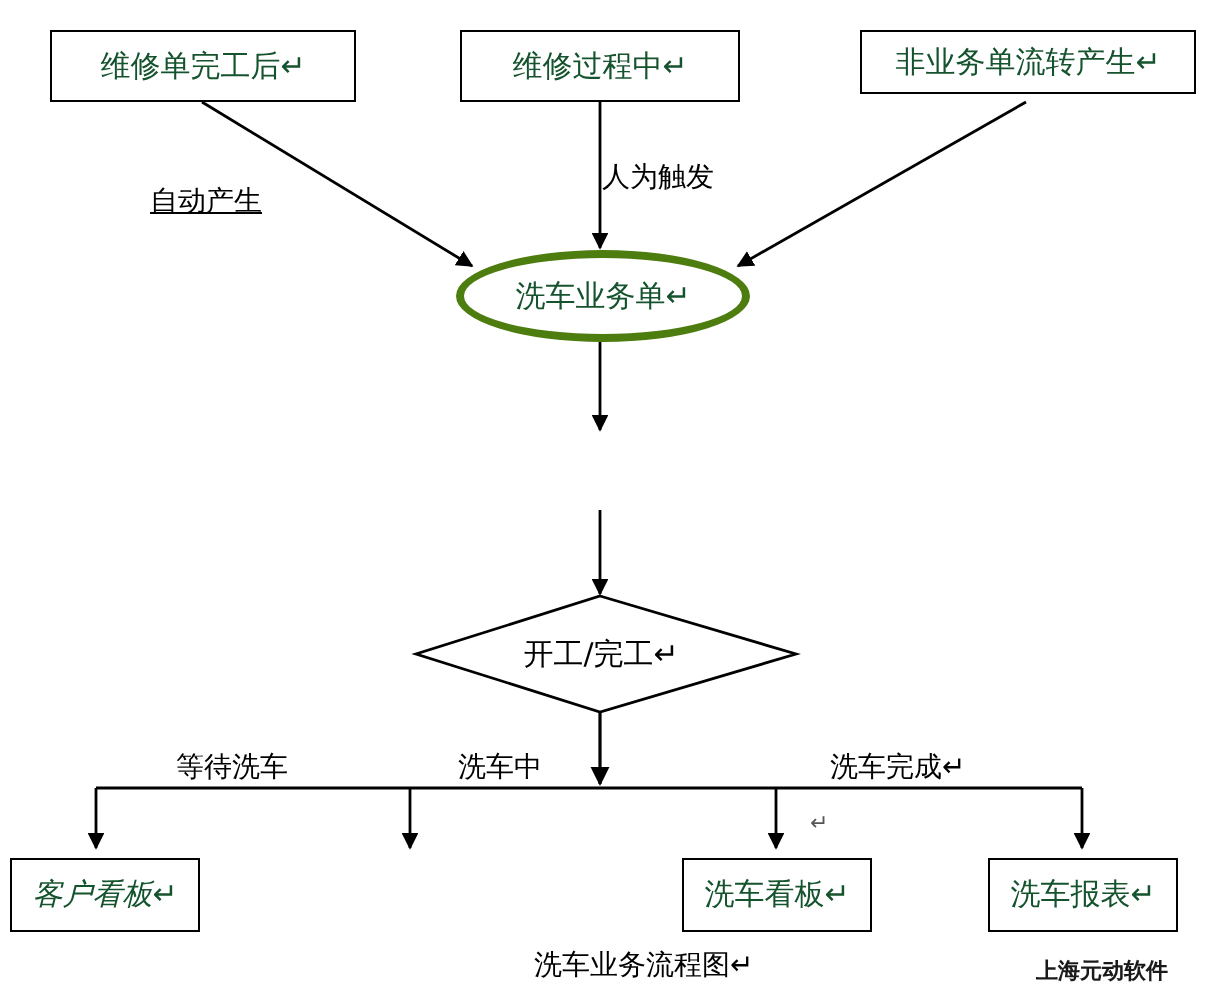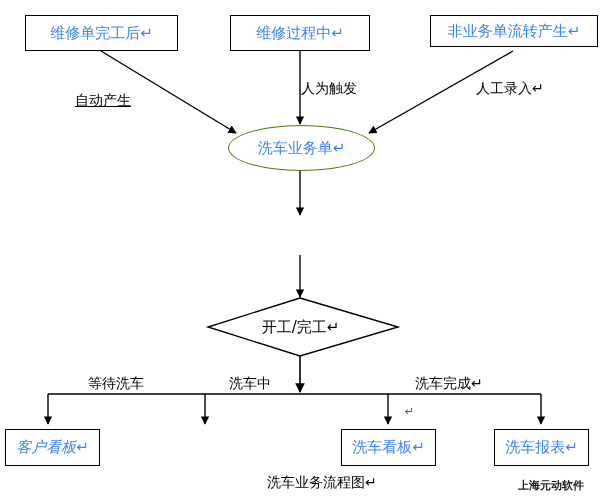--- a/index.html
+++ b/index.html
@@ -24,31 +24,31 @@
     width: 608px;
     height: 499px;
     pointer-events: none;
   }
   .node {
     position: absolute;
     box-sizing: border-box;
     display: flex;
     align-items: center;
     justify-content: center;
-    color: #3b82f6;
+    color: #14532d;
     text-align: center;
     white-space: nowrap;
   }
   .box {
     border: 1px solid #000000;
     background: #ffffff;
     font-size: 15px;
   }
   .ellipse {
-    border: 1px solid #4d7c0f;
+    border: 4px solid #4d7c0f;
     border-radius: 50%;
     background: #ffffff;
     font-size: 15px;
   }
   .diamond-label {
     position: absolute;
     display: flex;
     align-items: center;
     justify-content: center;
     font-size: 15px;
@@ -129,23 +129,20 @@
   </div>
 
   <div class="edge-label" style="left:75px; top:92px;text-decoration:underline;">
     <span>自动产生</span>
   </div>
 
   <div class="edge-label" style="left:301px; top:80px;">
     <span>人为触发</span>
   </div>
 
-  <div class="edge-label" style="left:476px; top:80px;">
-    <span>人工录入↵</span>
-  </div>
 
   <div class="node ellipse" style="left:228px; top:125px; width:147px; height:46px;">
     <span>洗车业务单↵</span>
   </div>
 
 
   <div class="diamond-label" style="left:228px; top:313px; width:145px; height:28px;">
     <span>开工/完工↵</span>
   </div>
 

